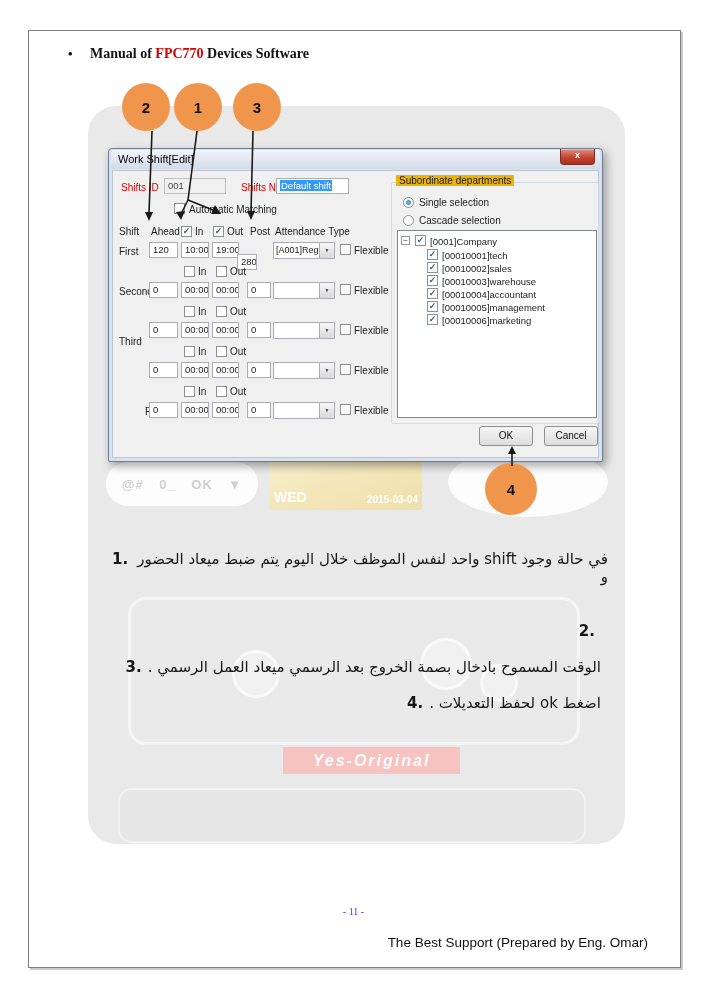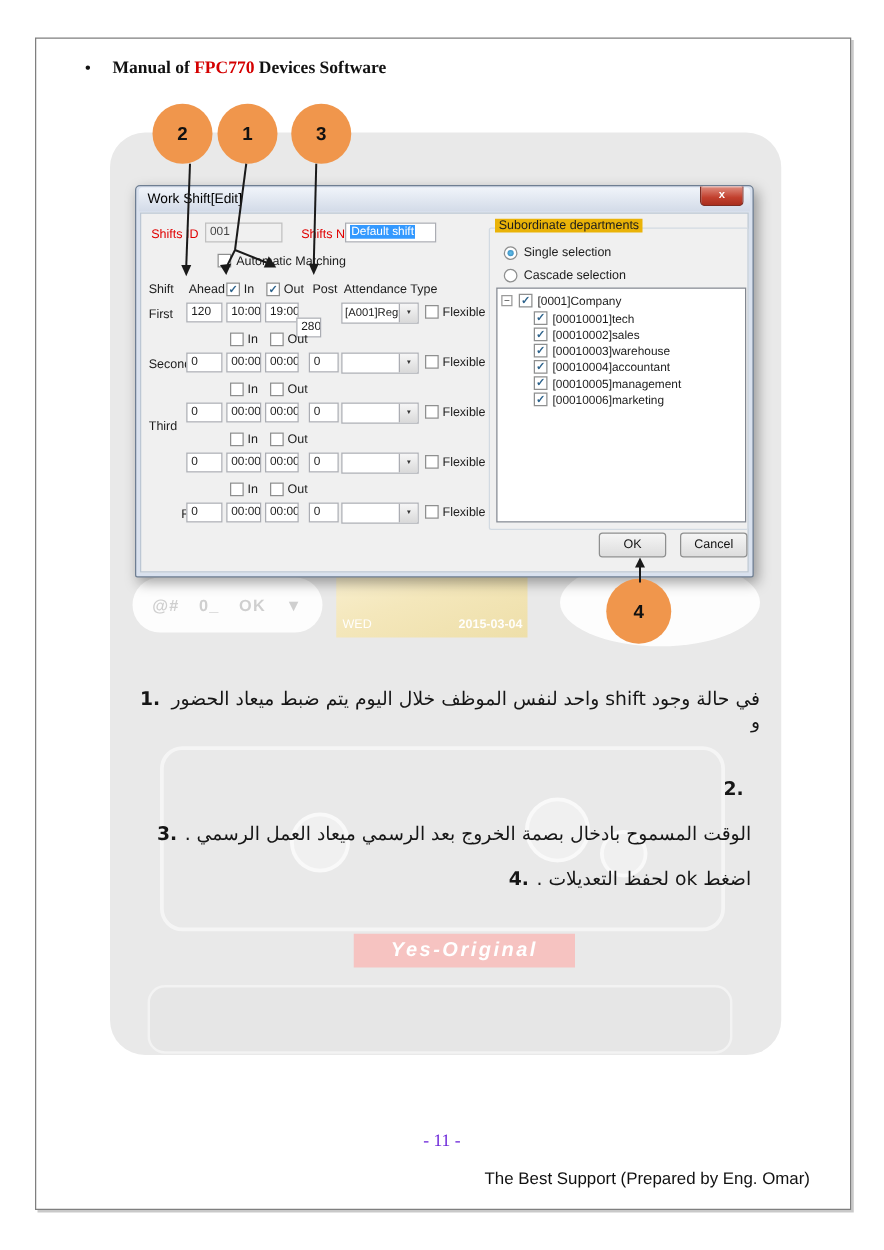--- a/index.html
+++ b/index.html
@@ -13,21 +13,21 @@
   .doc-title .bullet{display:inline-block;width:22px;font-size:13px;}
   .doc-title .model{color:#d40000;}
   
   .wm{position:absolute;z-index:1;}
   .wm-body{left:88px;top:106px;width:537px;height:738px;background:#e9e9e9;border-radius:28px;}
   .wm-pill{left:106px;top:462px;width:152px;height:44px;background:#fdfdfd;border-radius:22px;
            display:flex;align-items:center;justify-content:space-around;padding:0 8px;box-sizing:border-box;}
   .wm-key{color:#cfcfcf;font-size:13px;font-weight:bold;letter-spacing:1px;}
   .wm-screen{left:269px;top:451px;width:153px;height:59px;
              background:linear-gradient(160deg,#f9f0d2 0%,#f4e7bb 45%,#eedfa9 100%);}
-  .wm-screen .day{position:absolute;left:5px;bottom:5px;color:rgba(255,255,255,.95);font-size:10px;font-weight:normal;}
+  .wm-screen .day{position:absolute;left:5px;bottom:5px;color:rgba(255,255,255,.95);font-size:14px;font-weight:bold;}
   .wm-screen .date{position:absolute;right:4px;bottom:5px;color:rgba(255,255,255,.95);font-size:10px;font-weight:bold;}
   .wm-ellipse{left:448px;top:447px;width:160px;height:70px;background:#fdfdfd;border-radius:50%;}
   .wm-outline{left:128px;top:597px;width:452px;height:148px;border:3px solid rgba(255,255,255,.55);
               border-radius:18px;box-sizing:border-box;}
   .wm-circle{border:3px solid rgba(255,255,255,.6);background:rgba(255,255,255,.35);border-radius:50%;}
   .wm-badge{left:283px;top:747px;width:177px;height:27px;background:#f6c3c1;display:flex;
             align-items:center;justify-content:center;color:#fff;font-weight:bold;font-style:italic;
             font-size:16px;letter-spacing:2px;}
   .wm-bottom{left:118px;top:788px;width:468px;height:55px;border:2px solid rgba(255,255,255,.5);
              border-radius:14px;background:#e6e6e6;box-sizing:border-box;}
@@ -74,21 +74,21 @@
   .callout.big{width:52px;height:52px;}
   .overlay{position:absolute;left:0;top:0;z-index:40;pointer-events:none;}
   
   .note{position:absolute;z-index:10;font-family:"DejaVu Sans",sans-serif;font-size:15px;color:#161616;}
   .note .num{font-weight:bold;margin-right:6px;}
   .note-flex{display:flex;align-items:flex-start;}
   .note-end{justify-content:flex-end;}
   .note .rtl{direction:rtl;unicode-bidi:isolate;}
   
   .pagenum{position:absolute;left:0;width:707px;top:906px;text-align:center;z-index:10;
-           font-family:"Liberation Serif",serif;font-size:14px;color:#6d28d9;}
+           font-family:"Liberation Serif",serif;font-size:10px;color:#6d28d9;}
   .footer{position:absolute;right:59px;top:935px;z-index:10;font-size:13.5px;color:#111;}
 </style>
 </head>
 <body>
 
 <div class="page">
   <div class="sheet"></div>
 
   <div class="doc-title">
     <span class="bullet">•</span><span>Manual of </span><span class="model">FPC770</span><span>  Devices Software</span>

